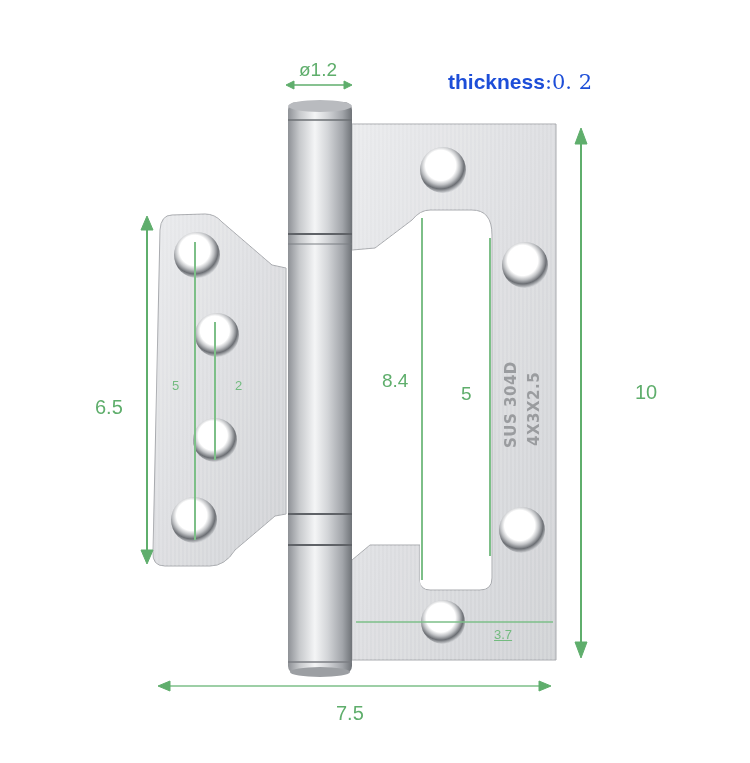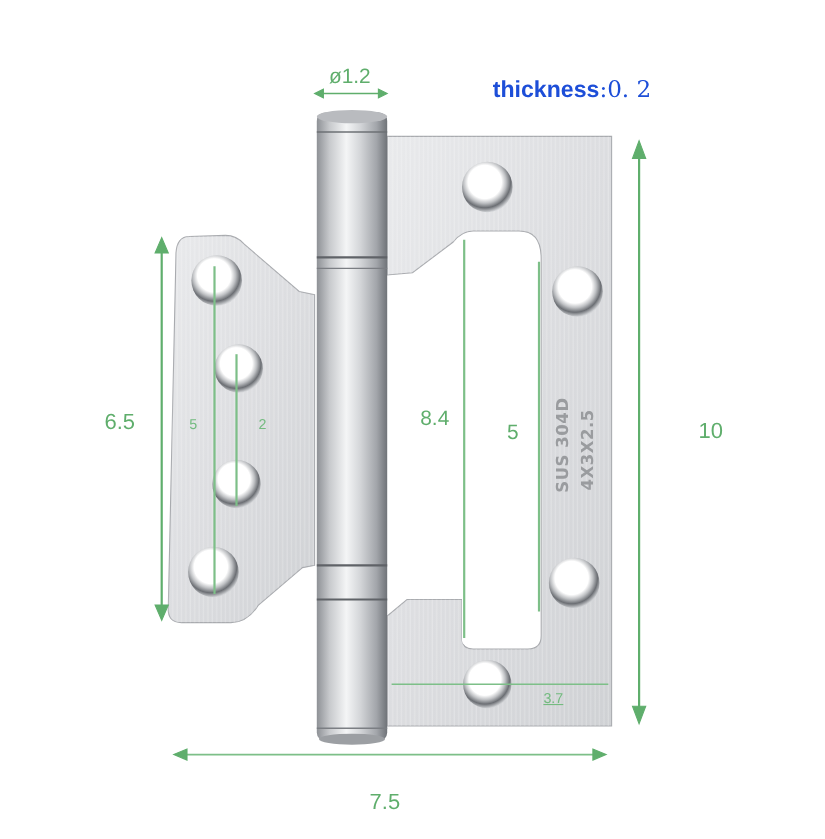--- a/index.html
+++ b/index.html
@@ -105,26 +105,26 @@
 
       <line x1="164" y1="686" x2="545" y2="686" stroke-width="1.5" stroke="#7dbf88"></line>
       <polygon points="158,686 170,681 170,691"></polygon>
       <polygon points="551,686 539,681 539,691"></polygon>
     </g>
   </svg>
 
   <span class="label" style="left:299px; top:60px; font-size:19px;">ø1.2</span>
   <span class="label thick" style="left:448px; top:71px;"><span>thickness</span><span class="val">:</span><span class="val">0. 2</span></span>
 
-  <span class="label" style="left:95px; top:374px; font-size:20px;">6.5</span>
+  <span class="label" style="left:95px; top:397px; font-size:20px;">6.5</span>
   <span class="label small" style="left:172px; top:379px;">5</span>
   <span class="label small" style="left:235px; top:379px;">2</span>
 
   <span class="label" style="left:382px; top:371px; font-size:19px;text-align:right;">8.4</span>
   <span class="label" style="left:461px; top:384px; font-size:19px;">5</span>
   <span class="label" style="left:603px; top:382px; font-size:20px;margin-left:32px;">10</span>
 
   <span class="label small" style="left:494px; top:628px;text-decoration:underline;">3.7</span>
-  <span class="label" style="left:336px; top:703px; font-size:20px;margin-top:16px;">7.5</span>
+  <span class="label" style="left:336px; top:703px; font-size:20px;">7.5</span>
 
   <span class="stamp" style="left:502px; top:448px;">SUS 304D</span>
   <span class="stamp" style="left:525px; top:446px;">4X3X2.5</span>
 </div>
 
 </body></html>

